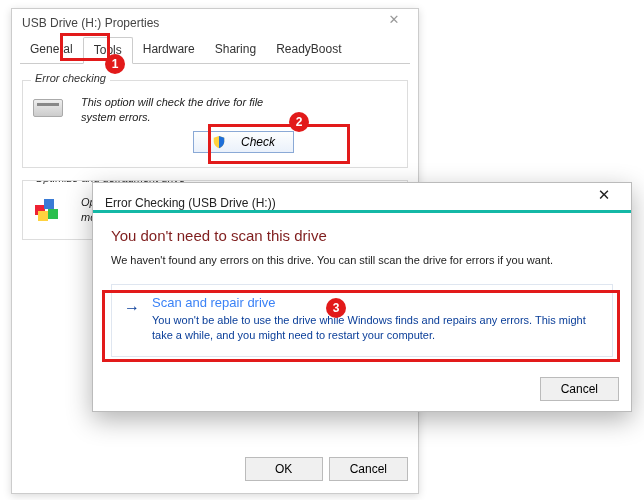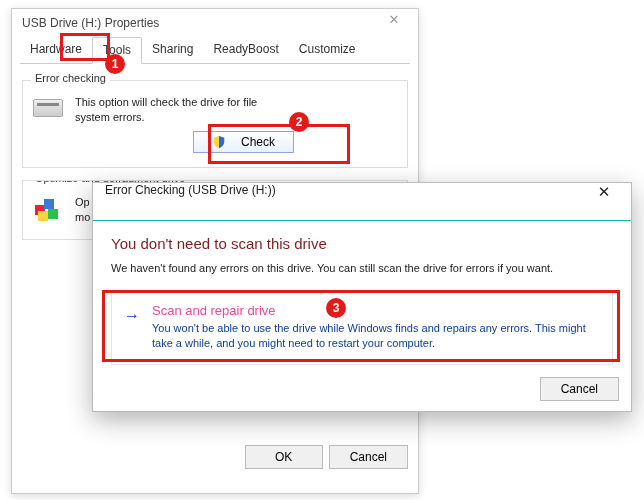--- a/index.html
+++ b/index.html
@@ -10,78 +10,78 @@
 .titlebar { height: 28px; display: flex; align-items: center; padding: 0 4px 0 10px; font-size: 12px; color: #444; }
 .titlebar .spacer { flex: 1; }
 .closex { width: 40px; height: 22px; text-align: center; font-size: 13px; color: #999; cursor: default; }
 
 .tabs { display: flex; margin: 0 8px; font-size: 12px; color: #333; border-bottom: 1px solid #ccc; position: relative; }
 .tab { padding: 5px 10px 6px; cursor: default; position: relative; }
 .tab.active { background: #fff; border: 1px solid #ccc; border-bottom: 1px solid #fff; margin-bottom: -1px; border-radius: 2px 2px 0 0; }
 
 .tabbody { padding: 10px 10px; }
 
-.group { border: 1px solid #ddd; margin: 6px 0 12px; padding: 14px 10px 14px 10px; position: relative; }
+.group { border: 1px solid #ddd; margin: 6px 0 12px; padding: 14px 10px 14px 10px; position: relative; font-style: italic; }
 .group-title { position: absolute; top: -9px; left: 8px; background: #fff; padding: 0 4px; font-size: 11px; color: #333; }
 
-.row { display: flex; align-items: flex-start; gap: 10px; }
+.row { display: flex; align-items: flex-start; gap: 16px; }
 .drive-icon { width: 32px; height: 26px; flex: none; }
 .drive-icon .body { width: 30px; height: 18px; background: linear-gradient(#eee,#ccc); border: 1px solid #aaa; border-radius: 2px; margin-top: 4px; position: relative; }
 .drive-icon .body::after { content:""; position:absolute; left:3px; right:3px; top:3px; height:3px; background:#888; }
 .gtext { font-size: 11px; color: #222; line-height: 1.35; }
 
 .checkbtn { display: inline-flex; align-items: center; gap: 15px; border: 1px solid #8aa9d6; background: linear-gradient(#fdfefe,#eaf1fb); padding: 3px 18px; font-size: 12px; margin-top: 6px; margin-left: 160px; }
 .shield { width: 14px; height: 14px; display: inline-block; }
 
 .cube-icon { width: 32px; height: 28px; flex: none; position: relative; }
 .cube-icon .c1 { position:absolute; width:10px; height:10px; background:#e23; left:2px; top:10px; }
 .cube-icon .c2 { position:absolute; width:10px; height:10px; background:#3a7bd5; left:11px; top:4px; }
 .cube-icon .c3 { position:absolute; width:10px; height:10px; background:#2bbf4e; left:15px; top:14px; }
 .cube-icon .c4 { position:absolute; width:10px; height:10px; background:#ffd23f; left:5px; top:16px; }
 
-.footer-btns { position: absolute; bottom: 24px; right: 10px; display: flex; gap: 6px; border-radius: 11px; }
+.footer-btns { position: absolute; bottom: 12px; right: 10px; display: flex; gap: 6px; border-radius: 11px; }
 .btn { min-width: 78px; padding: 4px 20px; font-size: 12px; background: #f0f0f0; border: 1px solid #bbb; text-align: center; }
 .btn.disabled { color: #999; }
 
 
 .callout { position: absolute; border: 3px solid #e21a1a; }
 .badge { position: absolute; width: 20px; height: 20px; background: #e21a1a; color: #fff; border-radius: 50%; font-size: 12px; font-weight: bold; display: flex; align-items: center; justify-content: center; }
 
 
 .dlg { position: absolute; left: 92px; top: 182px; width: 540px; height: 230px; background: #fff; border: 1px solid #bbb; box-shadow: 0 8px 24px rgba(0,0,0,0.3); }
-.dlg-title { height: 38px; display: flex; align-items: flex-start; padding: 0 6px 0 12px; font-size: 12px; color: #222; border-bottom: 1px solid #14b8a6; }
+.dlg-title { height: 30px; display: flex; align-items: flex-end; padding: 0 6px 0 12px; font-size: 12px; color: #222; border-bottom: 3px solid #14b8a6; }
 .dlg-title .spacer { flex:1; }
 .dlg-close { width: 42px; height: 24px; text-align: center; font-size: 15px; color: #222; }
 .dlg-body { padding: 14px 18px 10px; }
 .dlg-h { color: #7f1d1d; font-size: 15px; margin: 0 0 10px; }
 .dlg-sub { font-size: 11px; color: #222; margin-bottom: 18px; }
 
 .option { border: 1px solid #dfe6f0; padding: 10px 12px 12px 40px; position: relative; cursor: default; }
 .option .arrow { position: absolute; left: 12px; top: 12px; color: #0a3e99; font-size: 16px; }
-.option .otitle { color: #ec4899; font-size: 13px; margin-bottom: 3px; }
+.option .otitle { color: #3b82f6; font-size: 13px; margin-bottom: 3px; }
 .option .odesc { color: #0a3e99; font-size: 11px; line-height: 1.4; }
 
 .dlg-footer { position: absolute; bottom: 10px; right: 12px; }
 </style>
 </head>
 <body>
 
 <div class="propwin">
   <div class="titlebar">
     <span>USB Drive (H:) Properties</span>
     <span class="spacer"></span>
     <span class="closex">✕</span>
   </div>
 
   <div class="tabs">
+    <div class="tab">General</div>
+    <div class="tab active">Tools</div>
     <div class="tab">Hardware</div>
-    <div class="tab active">Tools</div>
     <div class="tab">Sharing</div>
     <div class="tab">ReadyBoost</div>
-    <div class="tab">Customize</div>
   </div>
 
   <div class="tabbody">
     <div class="group">
       <span class="group-title">Error checking</span>
       <div class="row">
         <div class="drive-icon">
             <div class="body"></div>
           </div>
         <div class="gtext" style="max-width:210px;">This option will check the drive for file system errors.</div>

